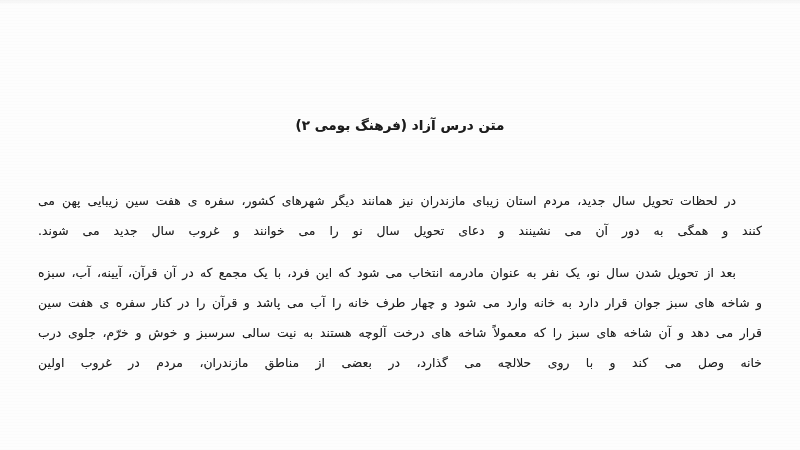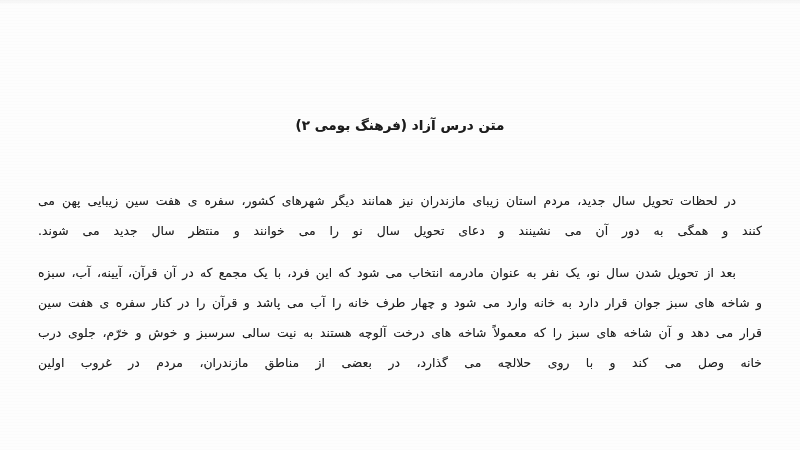--- a/index.html
+++ b/index.html
@@ -90,18 +90,18 @@
   }
 </style>
 </head>
 <body>
 
 <div class="page">
 
   <h1 class="doc-title">متن درس آزاد (فرهنگ بومی ۲)</h1>
 
   <div class="body-text">
-    <p class="para">در لحظات تحویل سال جدید، مردم استان زیبای مازندران نیز همانند دیگر شهرهای کشور، سفره ی هفت سین زیبایی پهن می کنند و همگی به دور آن می نشینند و دعای تحویل سال نو را می خوانند و منتظر سال جدید می شوند.</p>
+    <p class="para">در لحظات تحویل سال جدید، مردم استان زیبای مازندران نیز همانند دیگر شهرهای کشور، سفره ی هفت سین زیبایی پهن می کنند و همگی به دور آن می نشینند و دعای تحویل سال نو را می خوانند و غروب سال جدید می شوند.</p>
     <p class="para last">بعد از تحویل شدن سال نو، یک نفر به عنوان مادرمه انتخاب می شود که این فرد، با یک مجمع که در آن قرآن، آیینه، آب، سبزه و شاخه های سبز جوان قرار دارد به خانه وارد می شود و چهار طرف خانه را آب می پاشد و قرآن را در کنار سفره ی هفت سین قرار می دهد و آن شاخه های سبز را که معمولاً شاخه های درخت آلوچه هستند به نیت سالی سرسبز و خوش و خرّم، جلوی درب خانه وصل می کند و با روی حلالچه می گذارد، در بعضی از مناطق مازندران، مردم در غروب اولین</p>
   </div>
 
   <div class="scan-overlay"></div>
 </div>
 
 </body></html>

